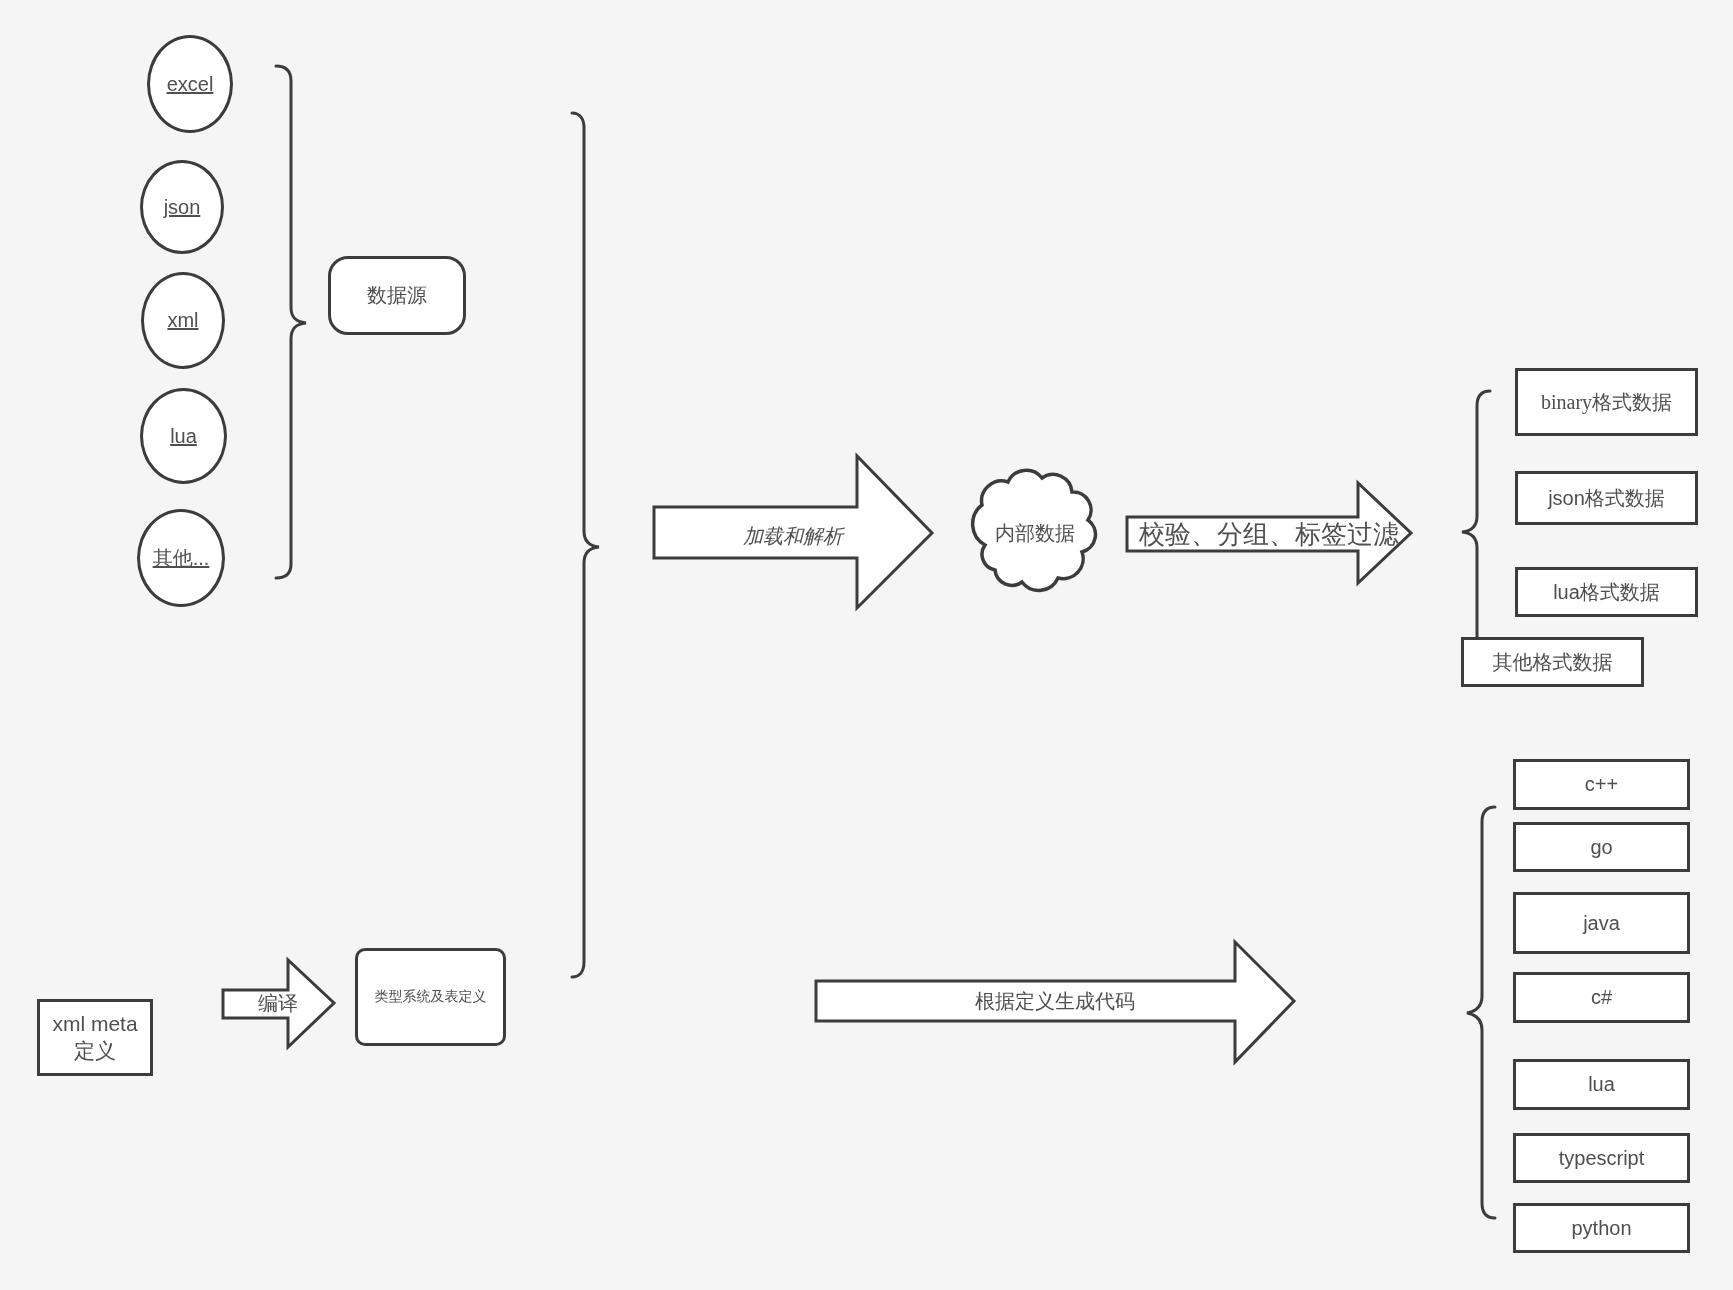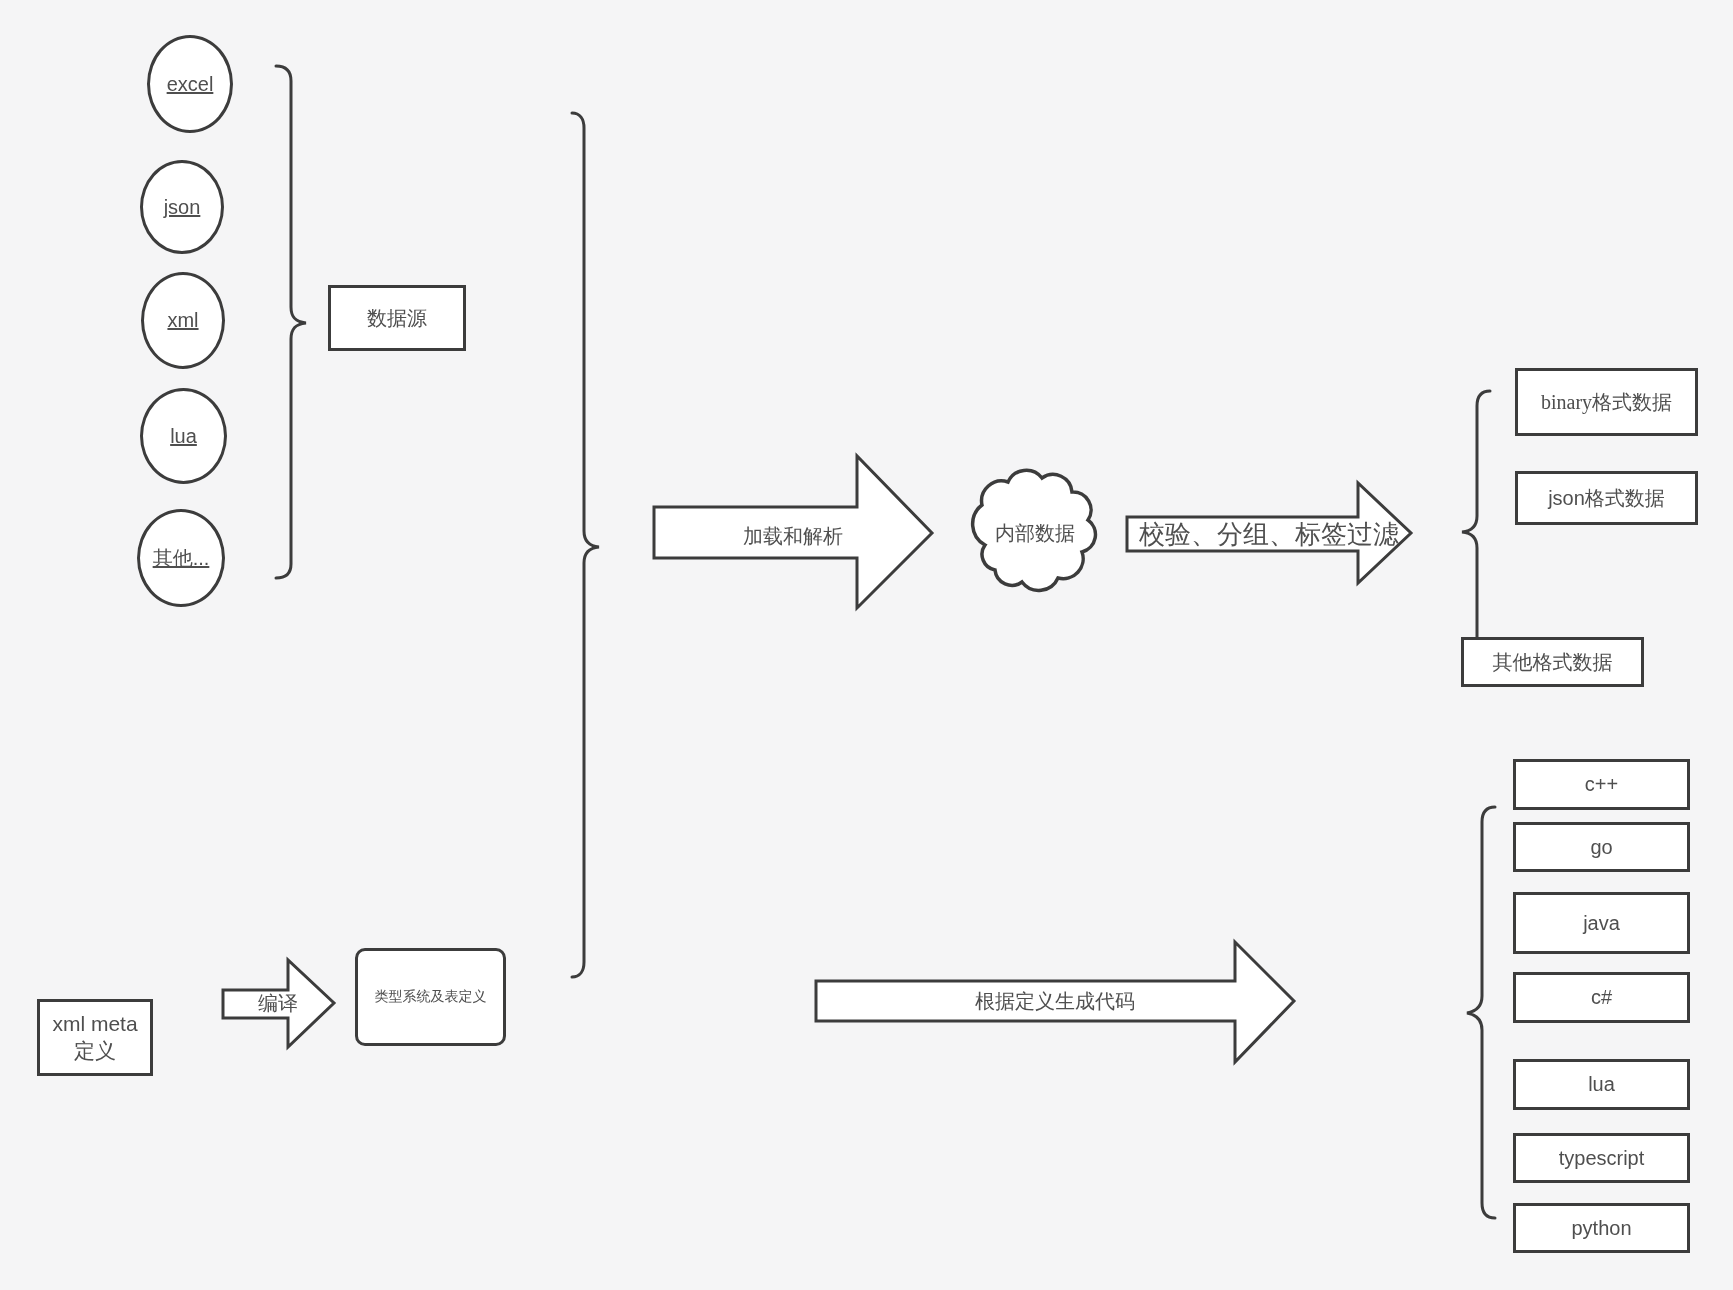--- a/index.html
+++ b/index.html
@@ -84,33 +84,34 @@
                A 16 16 0 0 1 985 545 Z"></path>
     </g>
   </svg>
 
   <div class="node ellipse" style="left:147px; top:35px; width:86px; height:98px;">excel</div>
   <div class="node ellipse" style="left:140px; top:160px; width:84px; height:94px;">json</div>
   <div class="node ellipse" style="left:141px; top:272px; width:84px; height:97px;">xml</div>
   <div class="node ellipse" style="left:140px; top:388px; width:87px; height:96px;">lua</div>
   <div class="node ellipse" style="left:137px; top:509px; width:88px; height:98px;">其他...</div>
 
-  <div class="node" style="left:328px; top:285px; width:138px; height:66px;">数据源</div>
+  <div class="node" style="left:328px; top:256px; width:138px; height:79px;border-radius:20px;">数据源</div>
 
-  <div class="arrow-label" style="left:654px; top:507px; width:278px; height:58px;">加载和解析</div>
+  <div class="arrow-label" style="left:654px; top:507px; width:278px; height:58px;font-style:italic;">加载和解析</div>
   <div class="arrow-label" style="left:973px; top:516px; width:124px; height:34px;">内部数据</div>
   <div class="arrow-label" style="left:1127px; top:517px; width:284px; height:34px; font-size:26px;">校验、分组、标签过滤</div>
   <div class="arrow-label" style="left:816px; top:981px; width:478px; height:40px;">根据定义生成代码</div>
   <div class="arrow-label" style="left:238px; top:989px; width:80px; height:29px;">编译</div>
 
   <div class="node" style="left:37px; top:999px; width:116px; height:77px; padding:0 5px; font-size:21px;">xml meta定义</div>
   <div class="node rounded" style="left:355px; top:948px; width:151px; height:98px; padding:4px 8px; font-size:14px;">类型系统及表定义</div>
 
   <div class="node" style="left:1515px; top:368px; width:183px; height:68px;font-family:Liberation Serif, serif;">binary格式数据</div>
   <div class="node" style="left:1515px; top:471px; width:183px; height:54px;">json格式数据</div>
+  <div class="node" style="left:1515px; top:567px; width:183px; height:50px;">lua格式数据</div>
   <div class="node" style="left:1461px; top:637px; width:183px; height:50px;">其他格式数据</div>
 
   <div class="node" style="left:1513px; top:759px; width:177px; height:51px;">c++</div>
   <div class="node" style="left:1513px; top:822px; width:177px; height:50px;">go</div>
   <div class="node" style="left:1513px; top:892px; width:177px; height:62px;">java</div>
   <div class="node" style="left:1513px; top:972px; width:177px; height:51px;">c#</div>
   <div class="node" style="left:1513px; top:1059px; width:177px; height:51px;">lua</div>
   <div class="node" style="left:1513px; top:1133px; width:177px; height:50px;">typescript</div>
   <div class="node" style="left:1513px; top:1203px; width:177px; height:50px;">python</div>
 

